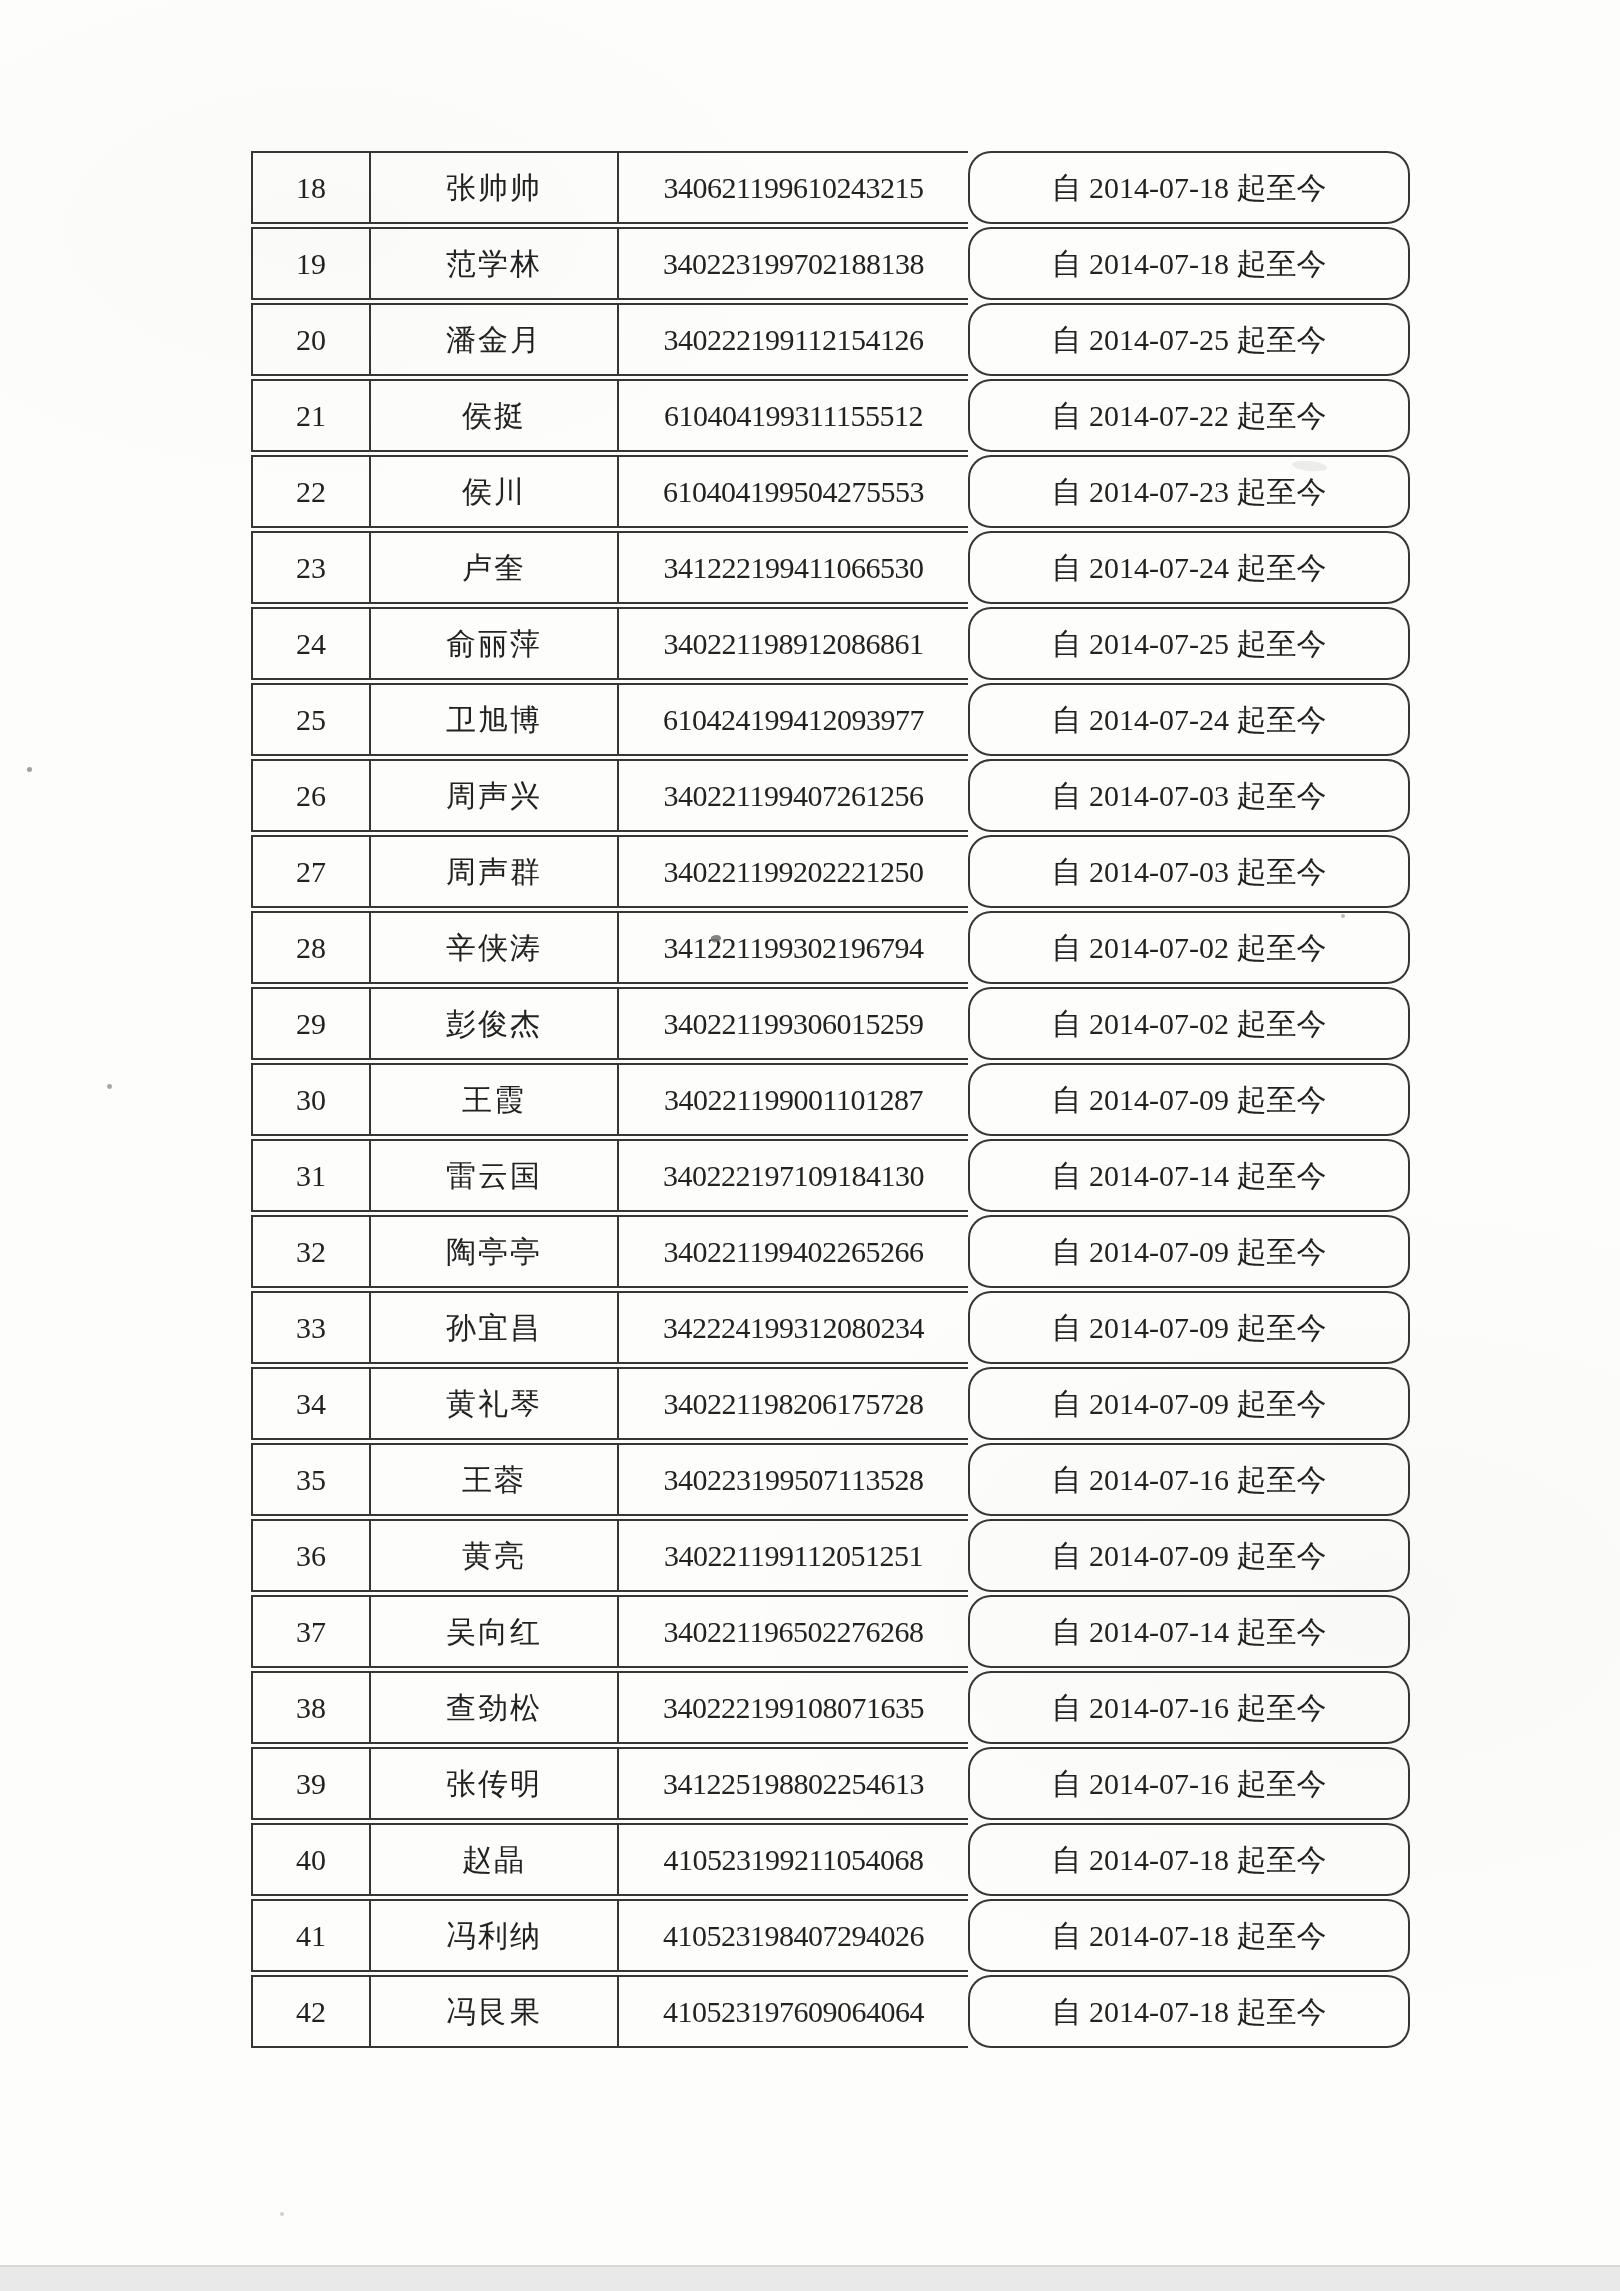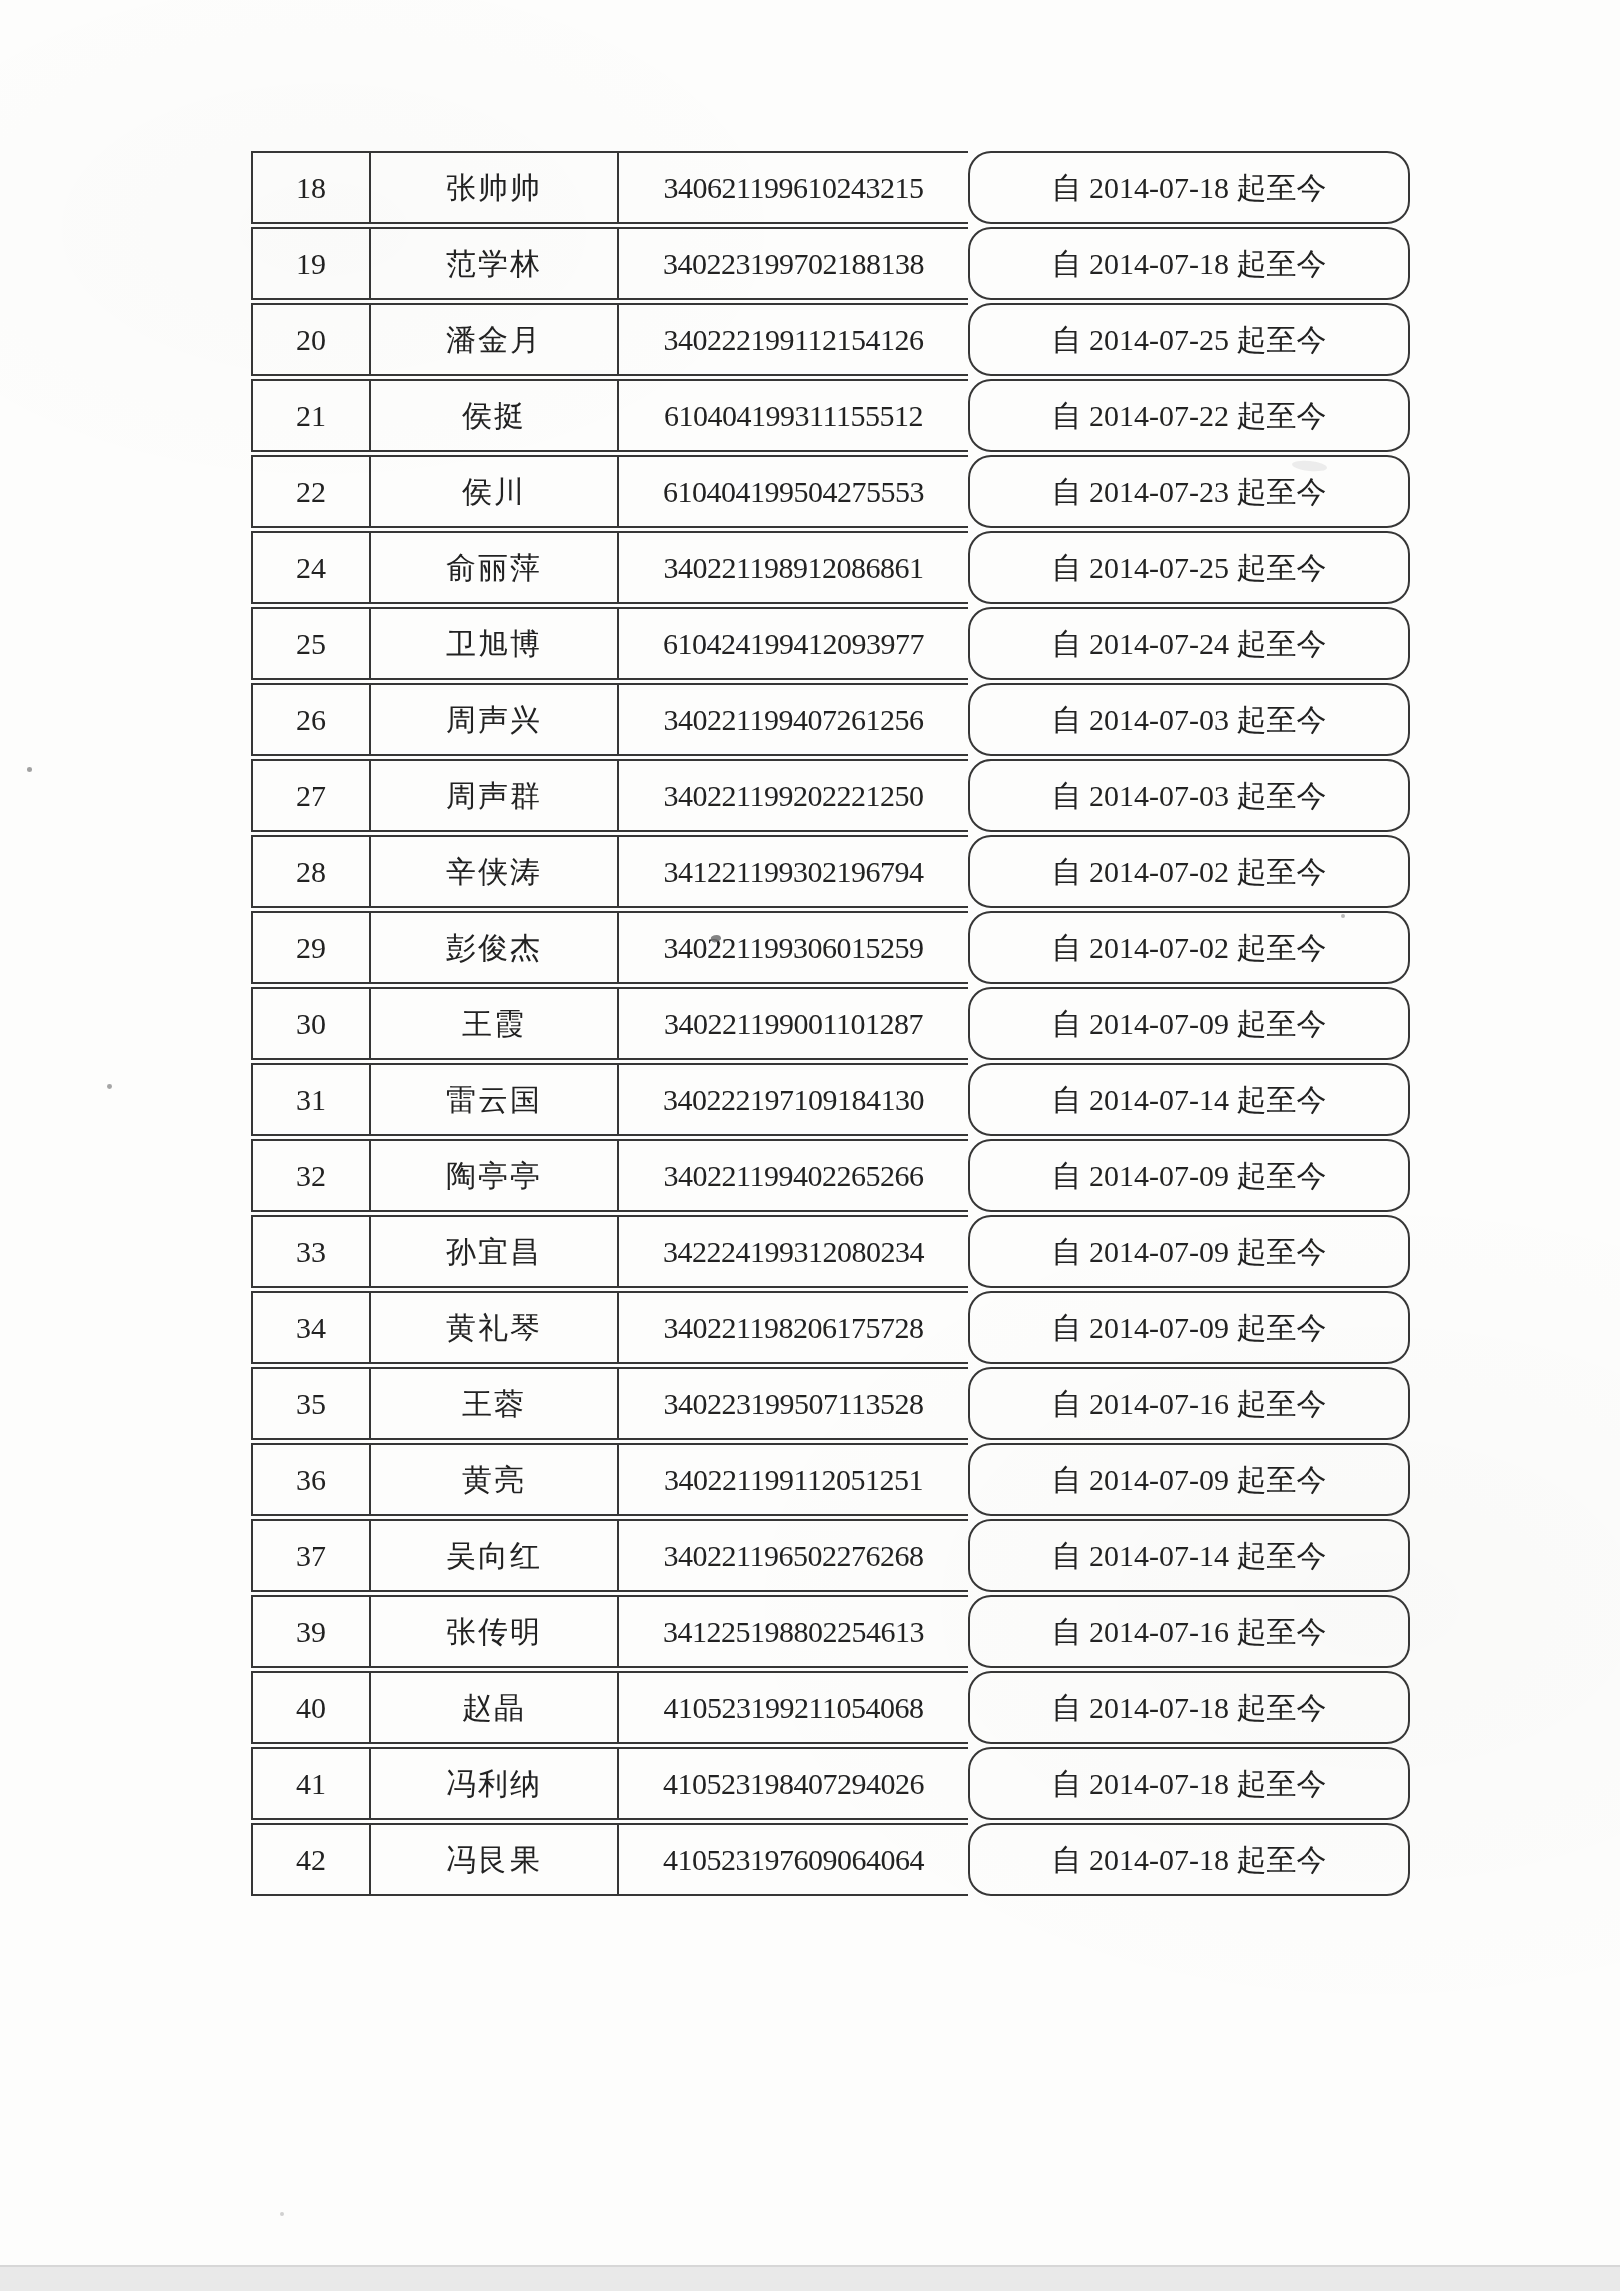--- a/index.html
+++ b/index.html
@@ -112,20 +112,26 @@
     <td class="c-period">自 2014-07-22 起至今</td>
   </tr>
 
   <tr>
     <td class="c-no">22</td>
     <td class="c-name">侯川</td>
     <td class="c-id">610404199504275553</td>
     <td class="c-period">自 2014-07-23 起至今</td>
   </tr>
 
+  <tr>
+    <td class="c-no">23</td>
+    <td class="c-name">卢奎</td>
+    <td class="c-id">341222199411066530</td>
+    <td class="c-period">自 2014-07-24 起至今</td>
+  </tr>
 
   <tr>
     <td class="c-no">24</td>
     <td class="c-name">俞丽萍</td>
     <td class="c-id">340221198912086861</td>
     <td class="c-period">自 2014-07-25 起至今</td>
   </tr>
 
   <tr>
     <td class="c-no">25</td>
@@ -211,20 +217,26 @@
     <td class="c-period">自 2014-07-09 起至今</td>
   </tr>
 
   <tr>
     <td class="c-no">37</td>
     <td class="c-name">吴向红</td>
     <td class="c-id">340221196502276268</td>
     <td class="c-period">自 2014-07-14 起至今</td>
   </tr>
 
+  <tr>
+    <td class="c-no">38</td>
+    <td class="c-name">查劲松</td>
+    <td class="c-id">340222199108071635</td>
+    <td class="c-period">自 2014-07-16 起至今</td>
+  </tr>
 
   <tr>
     <td class="c-no">39</td>
     <td class="c-name">张传明</td>
     <td class="c-id">341225198802254613</td>
     <td class="c-period">自 2014-07-16 起至今</td>
   </tr>
 
   <tr>
     <td class="c-no">40</td>

